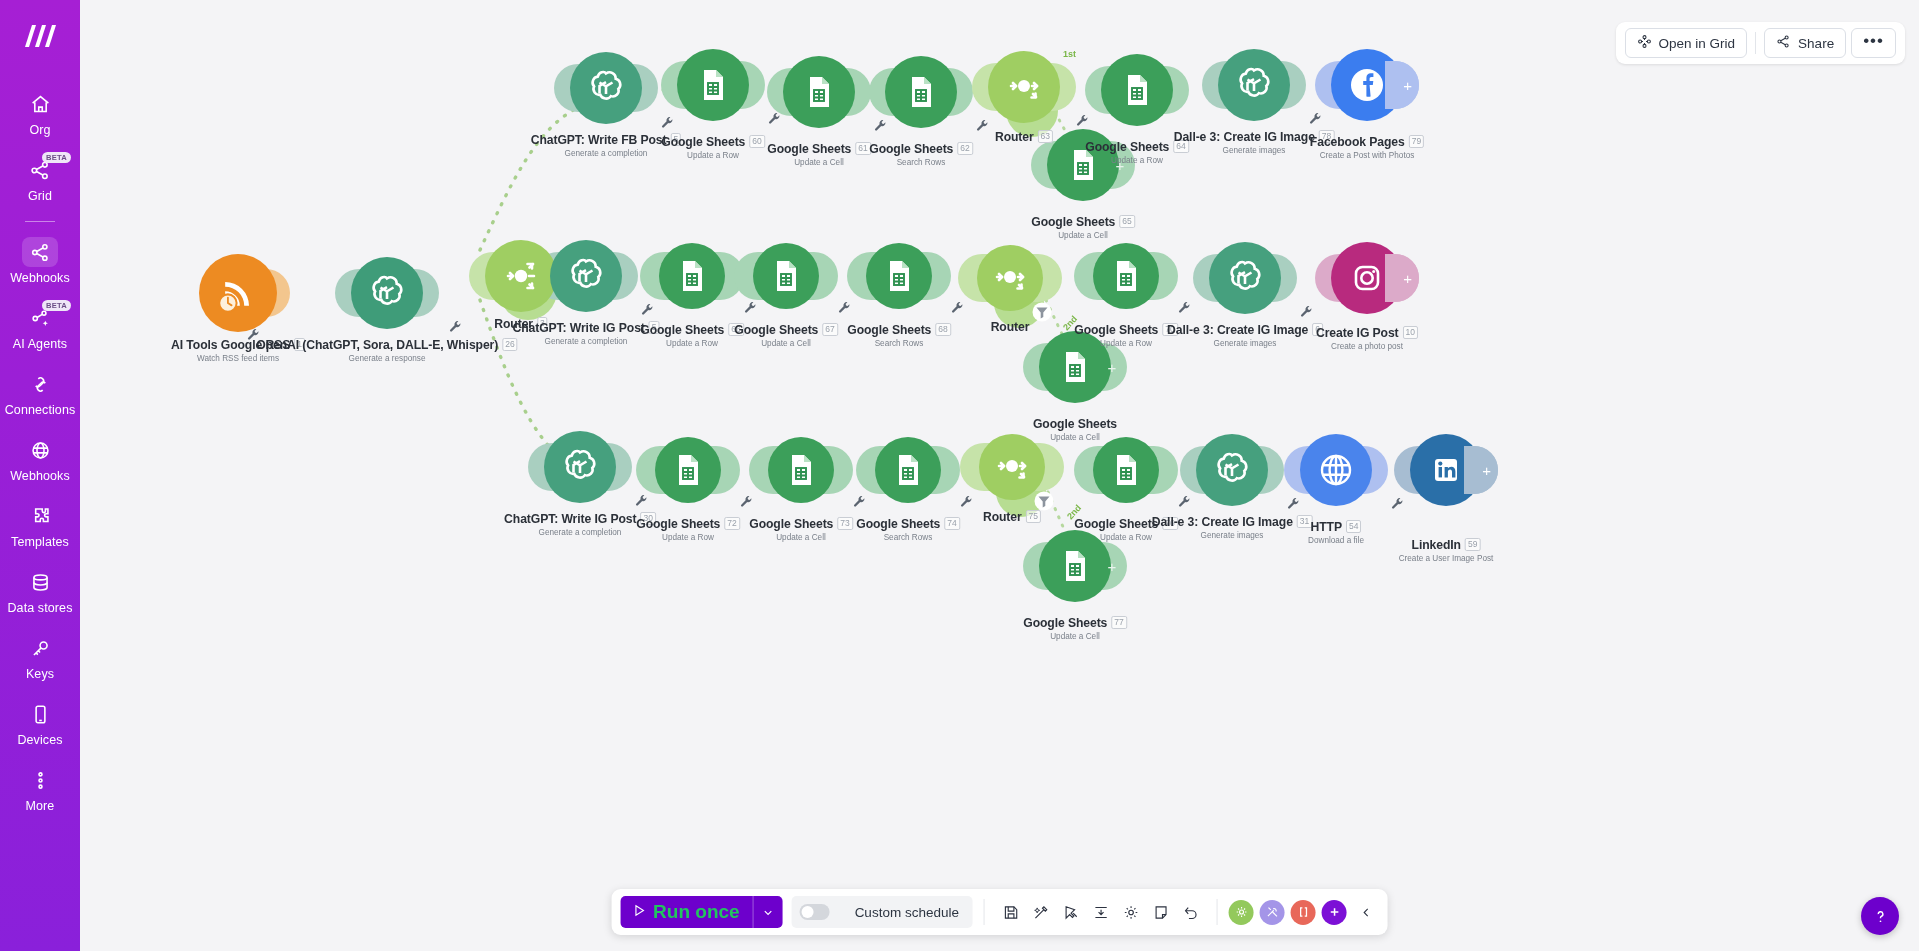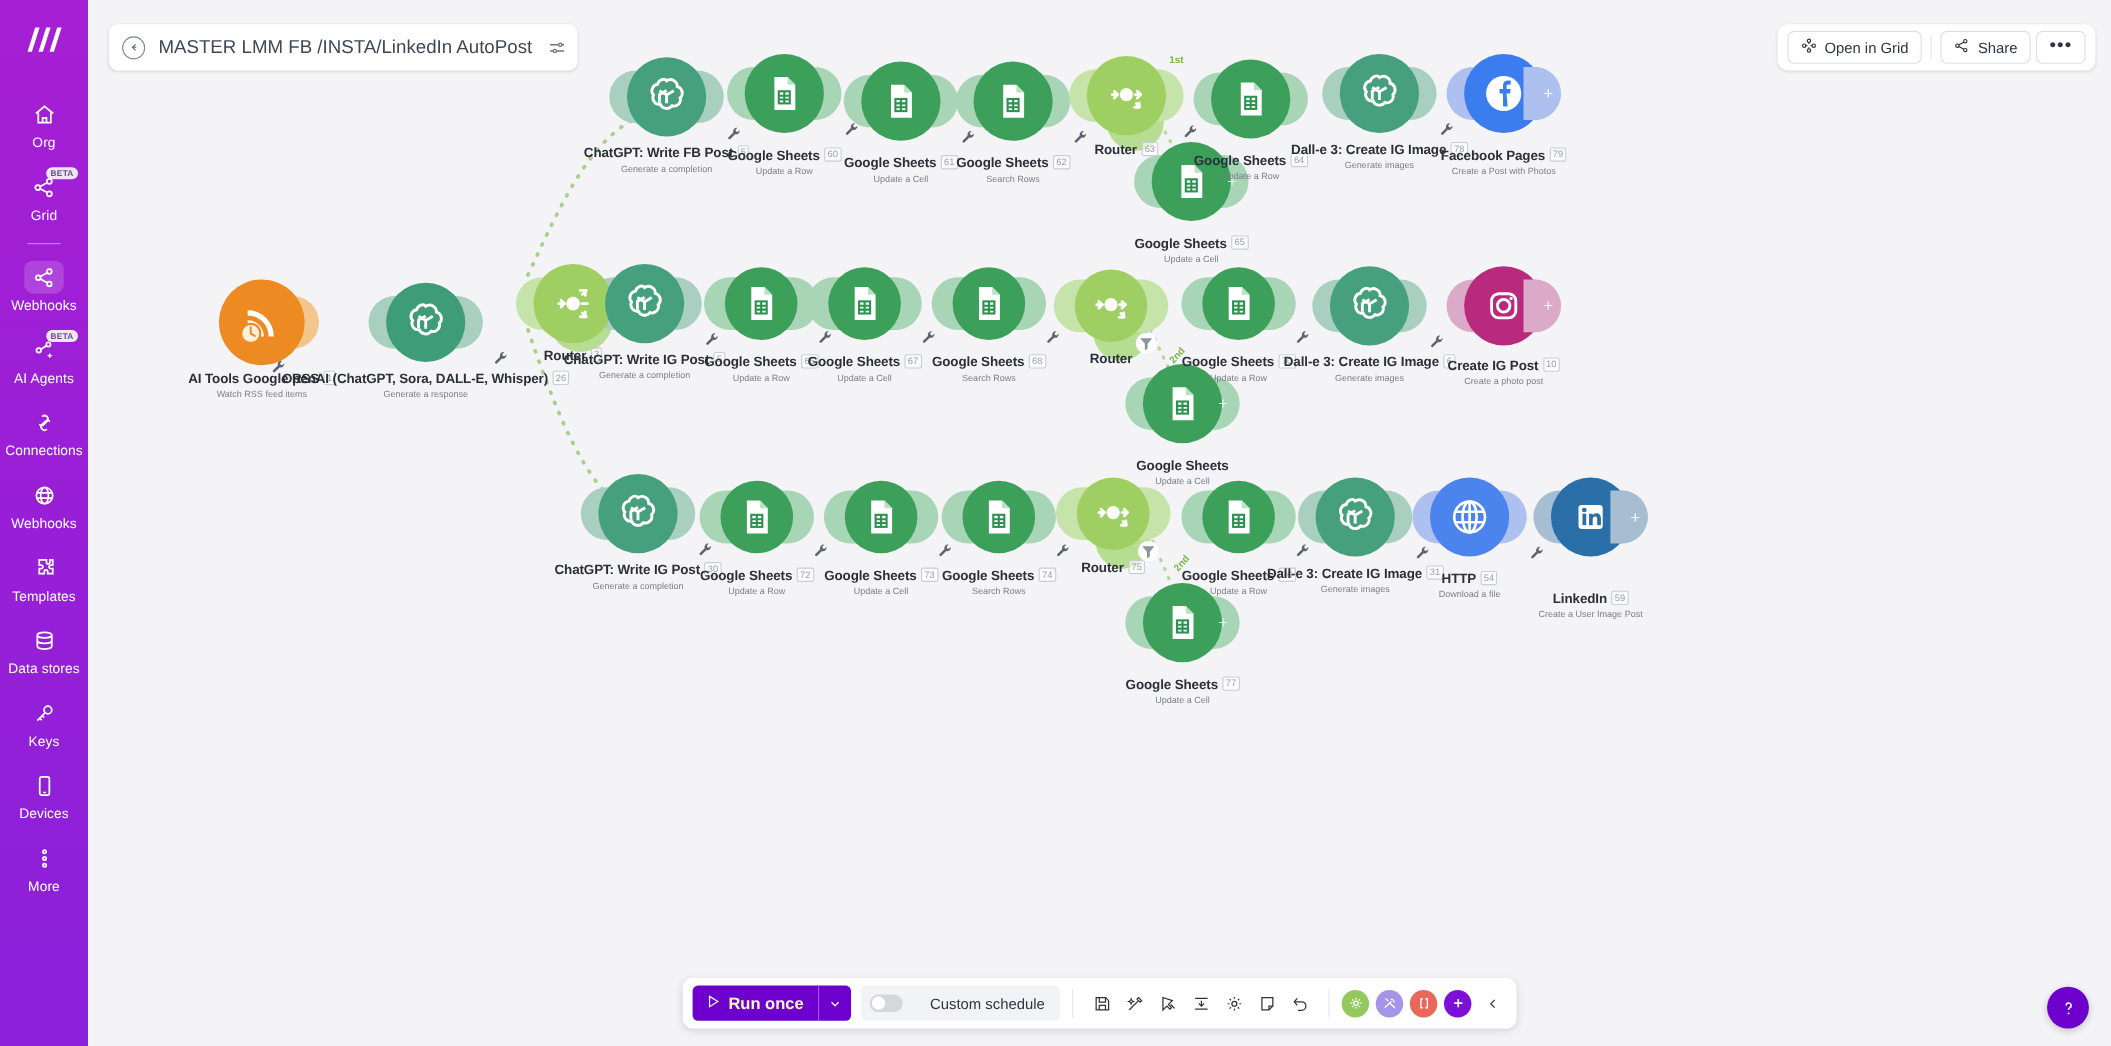--- a/index.html
+++ b/index.html
@@ -138,21 +138,21 @@
   .bottombar {
     position: absolute; left: 50%; transform: translateX(-50%);
     bottom: 16px; height: 46px; background: #fff; border-radius: 9px;
     display: flex; align-items: center; padding: 0 9px;
     box-shadow: 0 2px 8px rgba(0,0,0,.13); z-index: 15;
   }
   .runbtn {
     display: flex; align-items: center; height: 32px;
     background: #6d00cc; border-radius: 5px; overflow: hidden; cursor: pointer;
   }
-  .runbtn .lbl { display: flex; align-items: center; gap: 7px; padding: 0 13px 0 11px; color: #fef9c3; font-size: 15px; font-weight: 700; }
+  .runbtn .lbl { display: flex; align-items: center; gap: 7px; padding: 0 13px 0 11px; color: #22c55e; font-size: 19px; font-weight: 700; }
   .runbtn .lbl svg { width: 15px; height: 15px; stroke: #fff; fill: none; stroke-width: 1.8; }
   .runbtn .caret { width: 30px; height: 32px; border-left: 1px solid rgba(255,255,255,.35); display: flex; align-items: center; justify-content: center; }
   .runbtn .caret svg { width: 13px; height: 13px; stroke: #fff; stroke-width: 2.2; fill: none; }
   .sched {
     display: flex; align-items: center; gap: 25px; height: 32px;
     background: #f2f3f5; border-radius: 5px; padding: 0 14px 0 8px; margin-left: 9px; cursor: pointer;
   }
   .toggle { width: 30px; height: 16px; border-radius: 9px; background: #d4d7dc; position: relative; }
   .toggle .knob { position: absolute; left: 2px; top: 2px; width: 12px; height: 12px; border-radius: 50%; background: #fff; }
   .sched .txt { font-size: 13.5px; color: #2d3542; }
@@ -305,36 +305,20 @@
         <svg viewBox="0 0 24 24" stroke="none" fill="#fff">
             <circle cx="12" cy="5" r="1.7"></circle>
             <circle cx="12" cy="12" r="1.7"></circle>
             <circle cx="12" cy="19" r="1.7"></circle>
           </svg>
       </div>
       <div class="nav-label">More</div>
     </div>
   </div>
 
-  <div class="title-pill">
-    <div class="back-circle">
-      <svg viewBox="0 0 24 24">
-          <path d="M14.5 6.5 9 12l5.5 5.5"></path>
-          <path d="M9.3 12h6.4"></path>
-        </svg>
-    </div>
-    <div class="scn-title">MASTER LMM FB /INSTA/LinkedIn AutoPost</div>
-    <div class="title-ico">
-      <svg viewBox="0 0 24 24">
-          <path d="M3 8h11M18 8h3M3 16h4M11 16h10"></path>
-          <circle cx="16" cy="8" r="2.1"></circle>
-          <circle cx="9" cy="16" r="2.1"></circle>
-        </svg>
-    </div>
-  </div>
 
   <div class="topright">
     <div class="tr-btn">
       <span>
         <svg viewBox="0 0 24 24">
             <circle cx="12" cy="5" r="2.4"></circle>
             <circle cx="12" cy="19" r="2.4"></circle>
             <circle cx="5" cy="12" r="2.4"></circle>
             <circle cx="19" cy="12" r="2.4"></circle>
             <path d="M12 7.4v2.2M12 14.4v2.2M7.4 12h2.2M14.4 12h2.2"></path>

